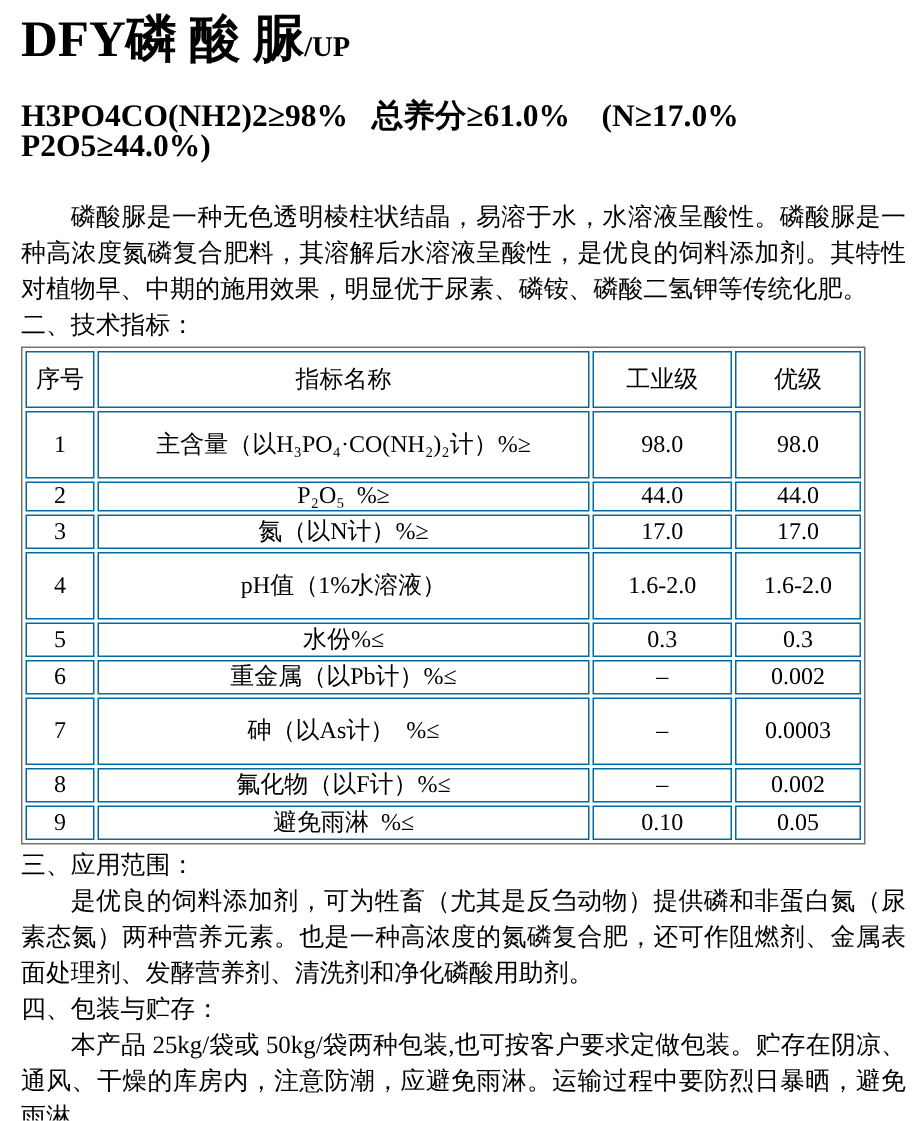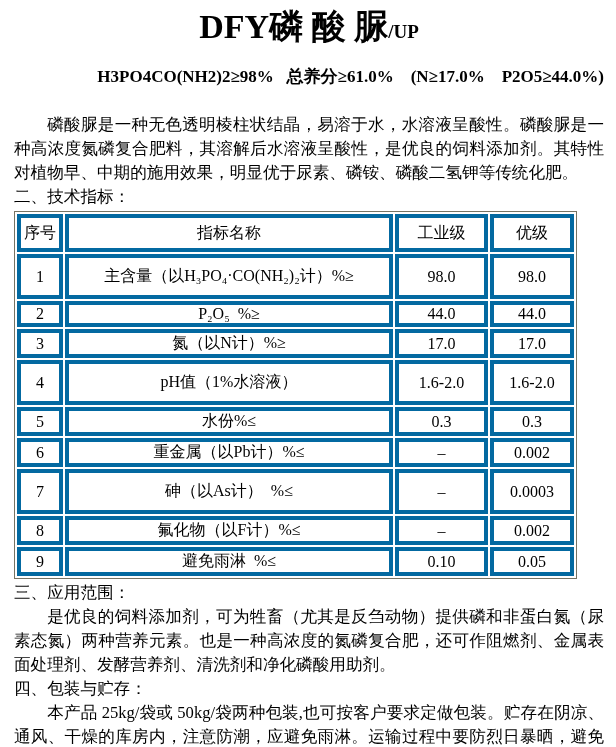--- a/index.html
+++ b/index.html
@@ -6,52 +6,50 @@
   body {
     width: 616px; height: 747px;
     background: #ffffff; color: #000000;
     font-family: "Liberation Serif", "DejaVu Serif", serif;
     overflow: hidden;
   }
   .page { padding: 2px 12px 0 14px; }
 
   h1.doc-title {
     margin: 0 0 6px 0; padding-top: 4px;
-    text-align: center;
     font-size: 34px; font-weight: bold;
     line-height: 42px; white-space: pre;
   }
   h1 .title-suffix { font-size: 19px; font-weight: bold; }
 
   .formula-line {
     margin: 14px 0 26px 0;
-    font-weight: bold; font-size: 17px; line-height: 20px;
+    font-weight: bold; font-size: 21px; line-height: 20px;
     white-space: pre-wrap;
-    text-align: right;
   }
 
   .sec-heading {
     margin: 0; font-size: 16.6px; font-weight: normal;
     line-height: 24px; white-space: pre-wrap;
   }
   .para {
     margin: 0; font-size: 16.6px; line-height: 24px;
     text-indent: 2em; text-align: justify;
   }
 
   table.specs {
     border-collapse: separate; border-spacing: 2px;
     border: 1px solid #767363;
     background: #ffffff;
     table-layout: fixed; width: 561px;
     margin: 2px 0 2px 0;
     font-size: 16px;
   }
   .specs th, .specs td {
-    border: 4px solid #0369a1;
+    border: 1px solid #0369a1;
     text-align: center; vertical-align: middle;
     padding: 0 2px;
     font-weight: normal;
     white-space: pre-wrap;
     overflow: hidden;
   }
   .col-no   { width: 46px; }
   .col-name { width: 328px; }
   .col-ind  { width: 93px; }
   .col-pre  { width: 84px; }

